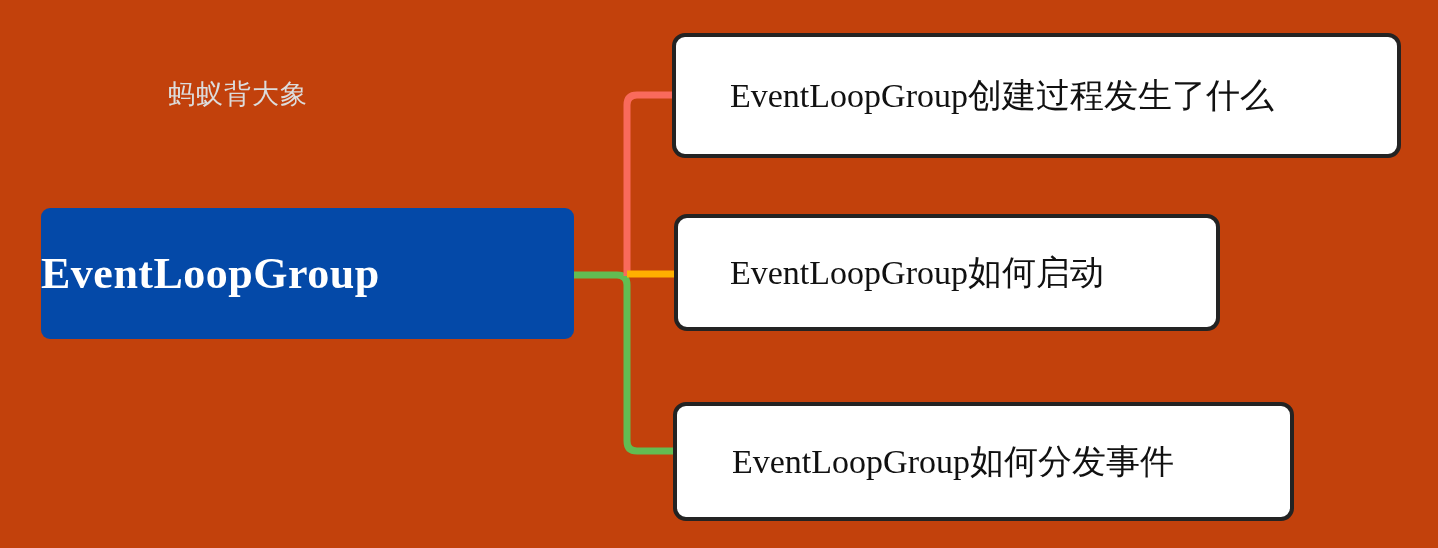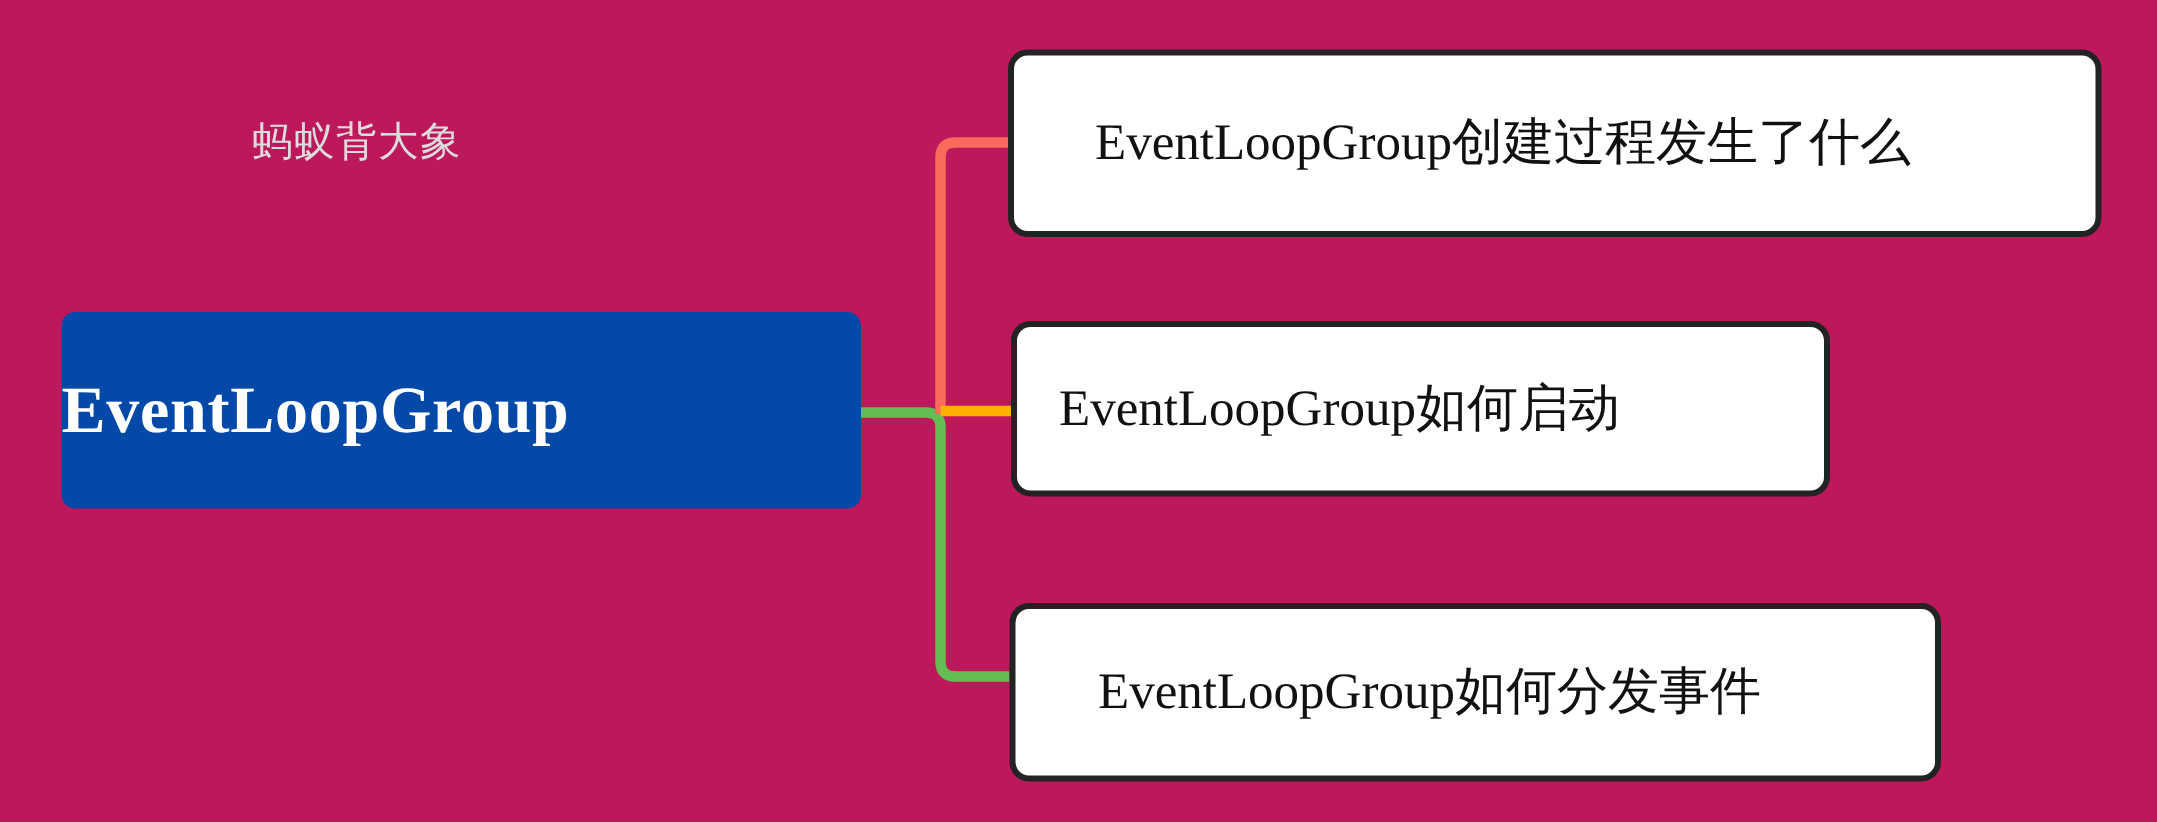--- a/index.html
+++ b/index.html
@@ -4,21 +4,21 @@
 <style>
   html, body {
     margin: 0;
     padding: 0;
     background: #fafafa;
   }
   #canvas {
     position: relative;
     width: 1438px;
     height: 548px;
-    background: #be185d;
+    background: #c2410c;
     overflow: hidden;
     font-family: "Liberation Serif", "DejaVu Serif", serif;
   }
 
   
   .watermark {
     position: absolute;
     left: 168px;
     top: 76px;
     font-family: "Liberation Sans", "DejaVu Sans", sans-serif;
@@ -76,21 +76,21 @@
     font-family: Liberation Serif, serif;
   }
   .branch-label {
     font-size: 34px;
     color: #111111;
     white-space: nowrap;
     line-height: 1;
   }
 
   #node-1 { left: 672px;  top: 33px;  width: 729px; height: 125px; padding-left: 54px; }
-  #node-2 { left: 674px;  top: 214px; width: 546px; height: 117px; padding-left: 28px; }
+  #node-2 { left: 674px;  top: 214px; width: 546px; height: 117px; padding-left: 52px; }
   #node-3 { left: 673px;  top: 402px; width: 621px; height: 119px; padding-left: 55px; }
 </style>
 </head>
 <body>
 
 <div id="canvas">
 
   <div class="watermark">蚂蚁背大象</div>
 
   <svg id="connectors" viewBox="0 0 1438 548" xmlns="http://www.w3.org/2000/svg">

